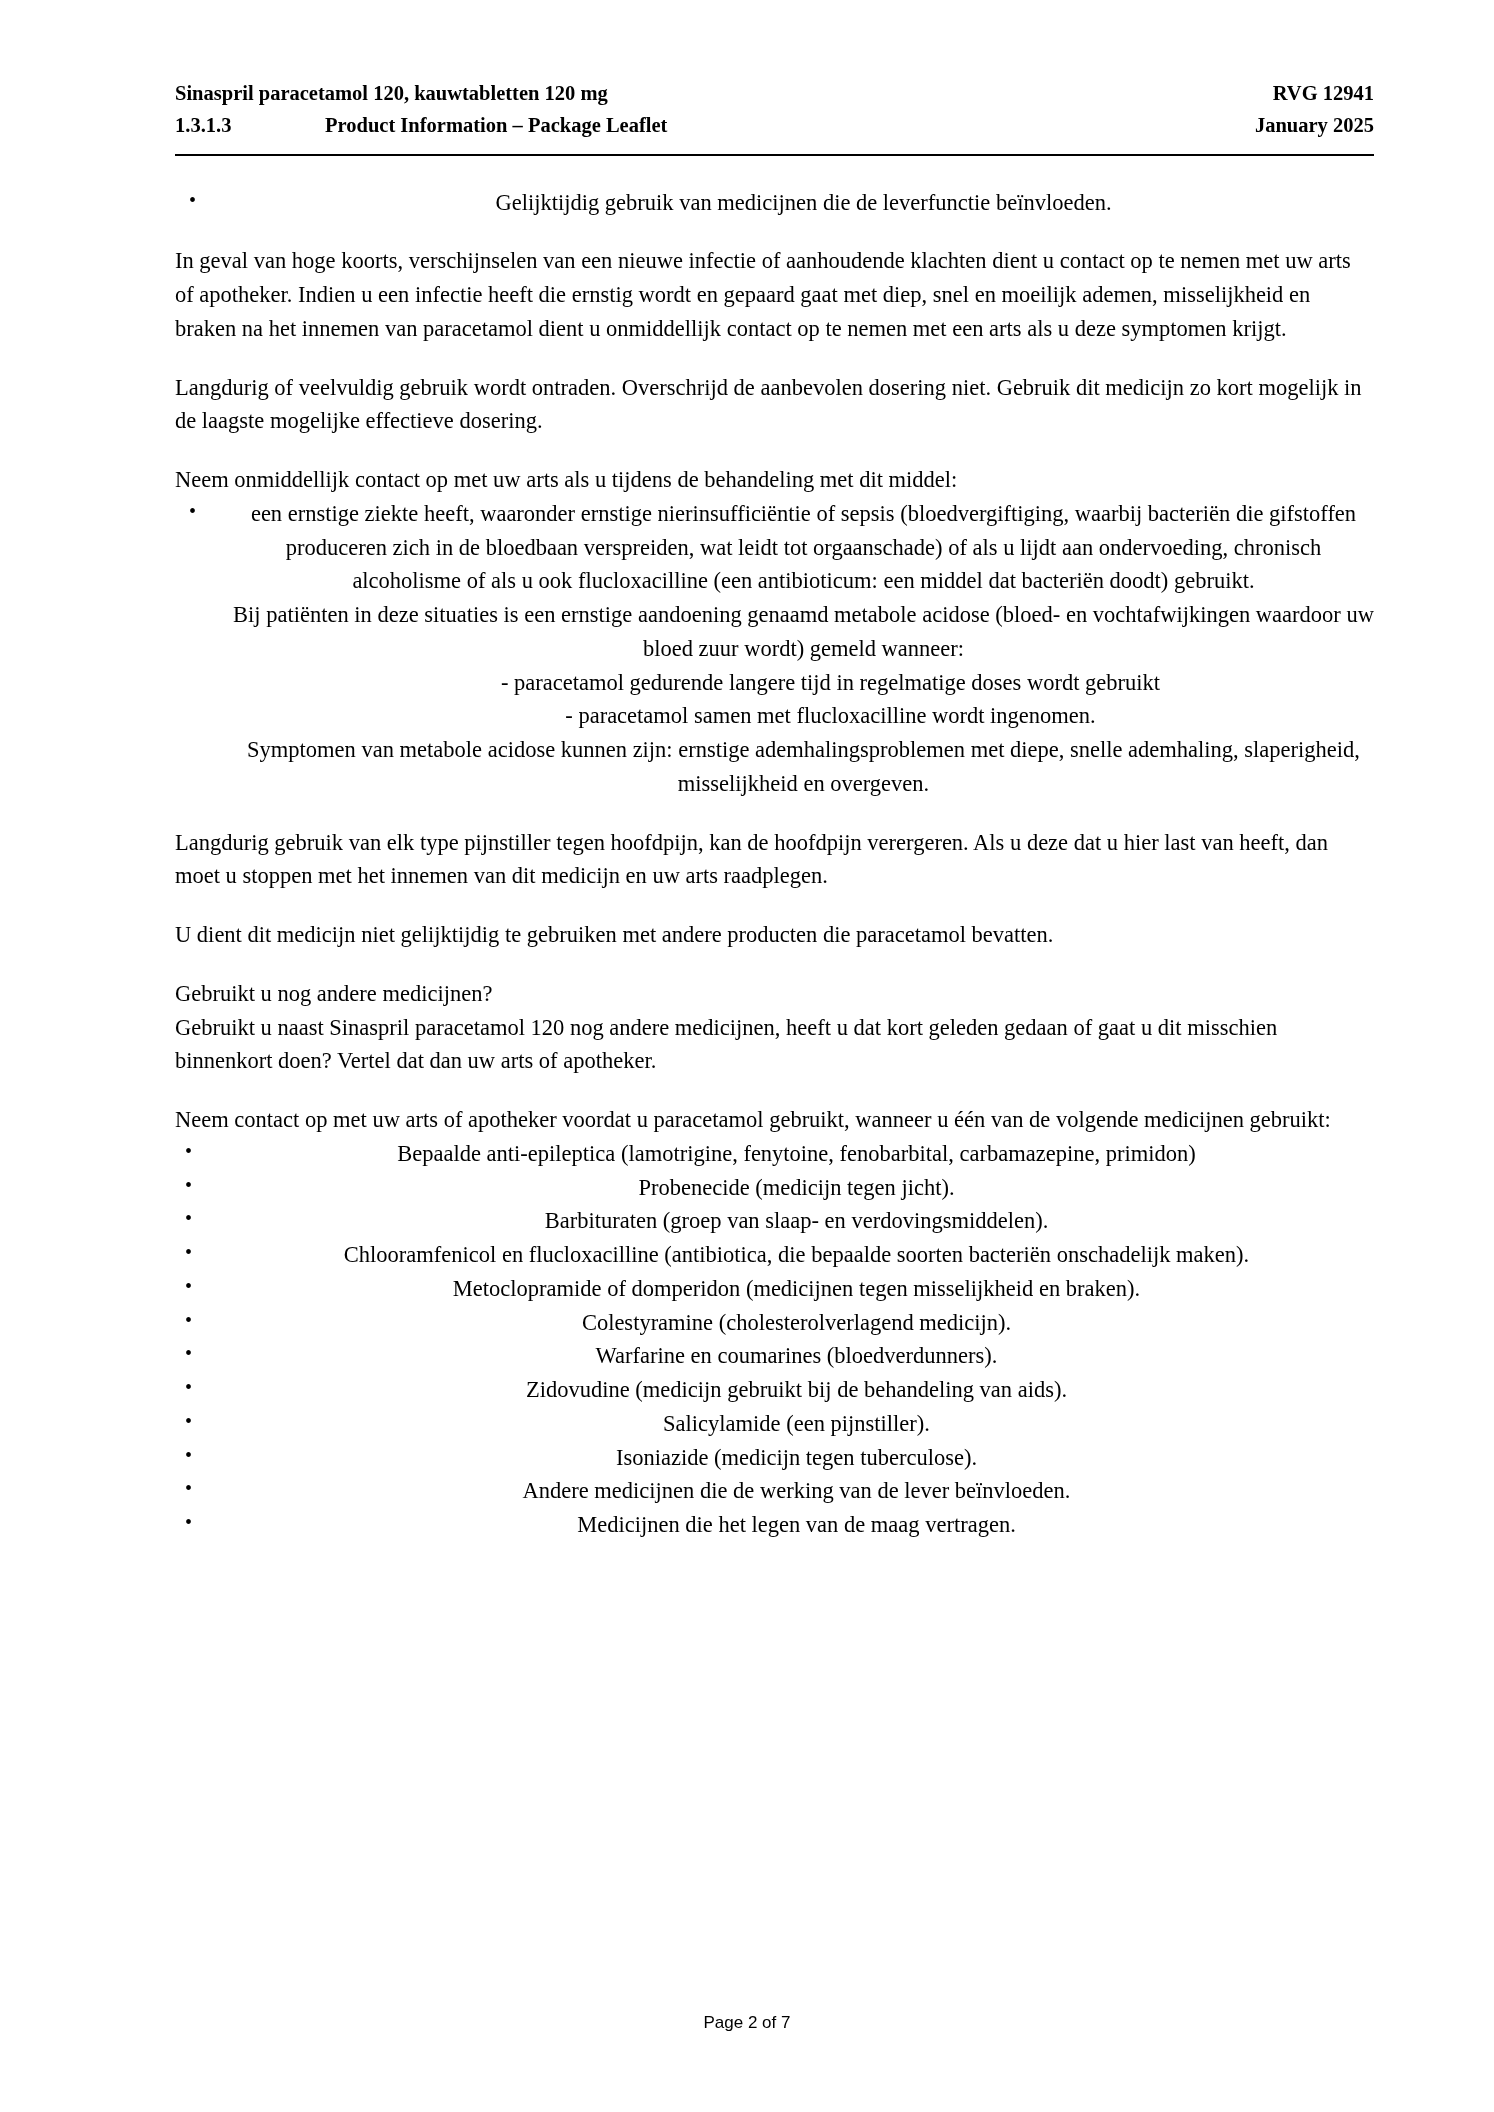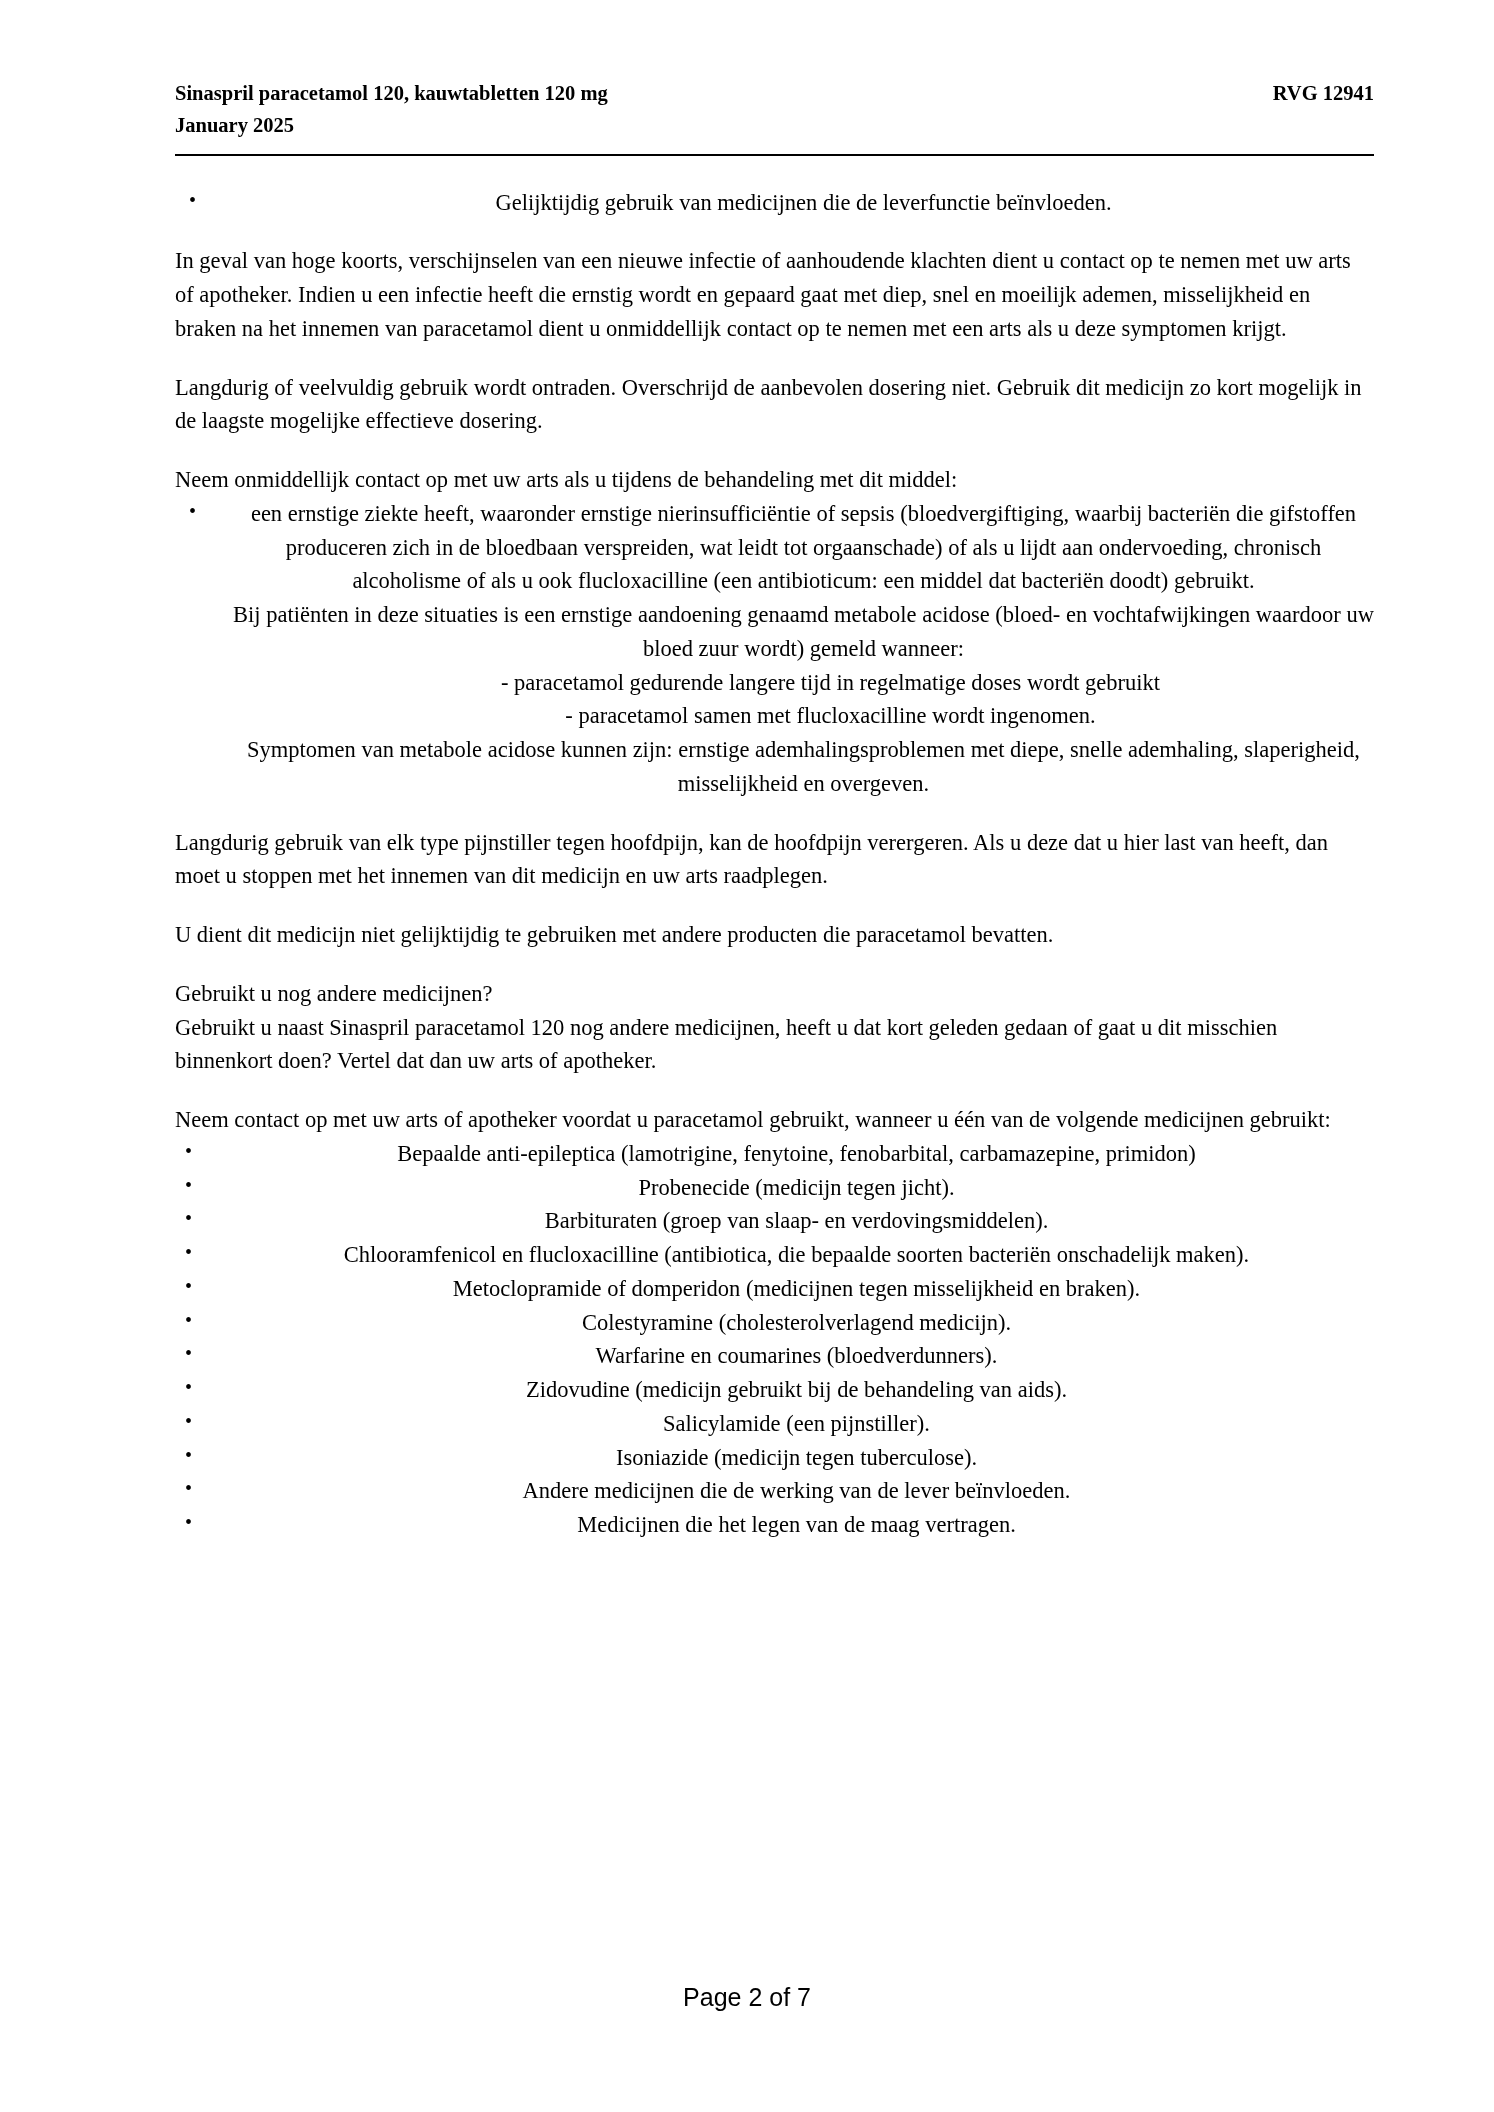--- a/index.html
+++ b/index.html
@@ -94,40 +94,44 @@
   }
   .bold-head {
     font-weight: normal;
     margin: 0;
   }
   
   .footer {
     position: absolute;
     left: 0;
     right: 0;
-    bottom: 100px;
+    bottom: 79px;
     text-align: center;
     font-family: "Liberation Sans", sans-serif;
-    font-size: 25px;
+    font-size: 17px;
     color: #000;
   }
 </style>
 </head>
 <body>
 
 <div class="page">
 
   <div class="header">
     <div class="header-row">
       <div class="header-left">
         <span>Sinaspril paracetamol 120, kauwtabletten 120 mg</span>
       </div>
       <div class="header-right">RVG 12941</div>
     </div>
     <div class="header-row">
+      <div class="header-left">
+        <span class="hdr-num">1.3.1.3</span>
+        <span>Product Information – Package Leaflet</span>
+      </div>
       <div class="header-right">January 2025</div>
     </div>
   </div>
 
   <div class="content">
 
     <ul class="bullet-list">
       <li>Gelijktijdig gebruik van medicijnen die de leverfunctie beïnvloeden.</li>
     </ul>
 

